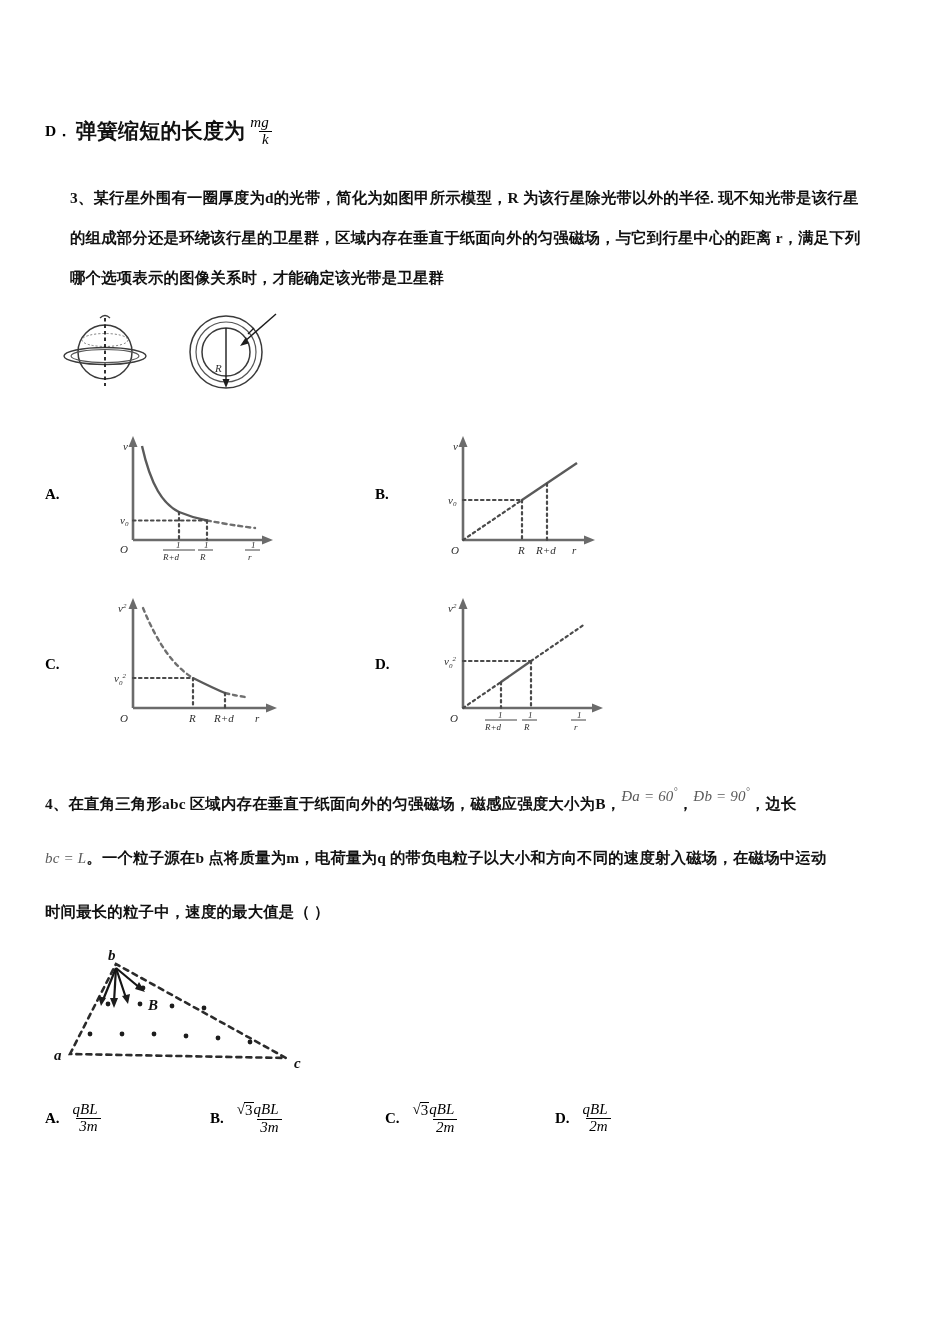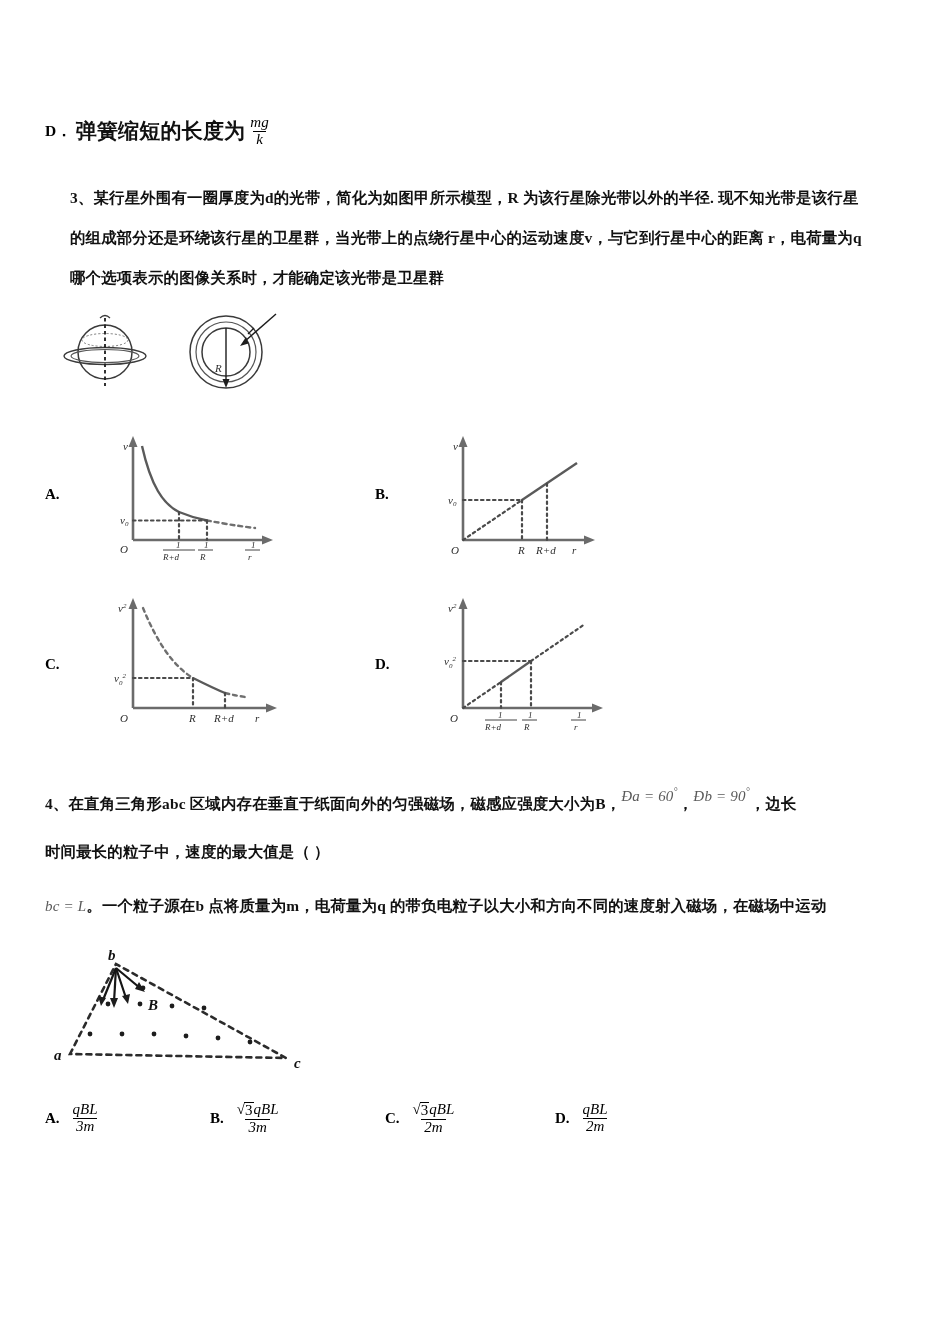--- a/index.html
+++ b/index.html
@@ -27,21 +27,21 @@
   .opt-letter {
     font-family: "Liberation Serif", "DejaVu Serif", serif;
     font-weight: bold;
     font-size: 15px;
   }
 
   
   .frac {
     display: inline-flex;
     flex-direction: column;
-    align-items: center;
+    align-items: flex-end;
     vertical-align: -0.55em;
     font-family: "Liberation Serif", "DejaVu Serif", serif;
     font-style: italic;
     font-weight: normal;
     line-height: 1.06;
     margin: 0 2px;
   }
   .frac .num { padding: 0 3px; font-size: 15px; }
   .frac .den { padding: 0 3px; font-size: 15px; border-top: 1px solid #000; }
 
@@ -120,21 +120,21 @@
     <span class="lbl">D．</span>
     <span class="qtext">弹簧缩短的长度为</span>
     <span class="frac">
       <span class="num">mg</span>
       <span class="den">k</span>
     </span>
   </div>
 
   <div id="q3">
     <div class="line qtext"><span>3、</span><span>某行星外围有一圈厚度为d的光带，简化为如图甲所示模型，R 为该行星除光带以外的半径. 现不知光带是该行星</span></div>
-    <div class="line qtext">的组成部分还是环绕该行星的卫星群，当光带上的点绕行星中心的运动速度v，与它到行星中心的距离 r，电荷量为q</div>
+    <div class="line qtext">的组成部分还是环绕该行星的卫星群，区域内存在垂直于纸面向外的匀强磁场，与它到行星中心的距离 r，满足下列</div>
     <div class="line qtext">哪个选项表示的图像关系时，才能确定该光带是卫星群</div>
   </div>
 
   <div id="planet-figs">
     <svg width="260" height="100" viewBox="0 0 260 100">
 
       <g>
         <circle cx="57" cy="52" r="27" fill="none" stroke="#3a3a3a" stroke-width="1.5"></circle>
         <ellipse cx="57" cy="56" rx="41" ry="8.5" fill="none" stroke="#3a3a3a" stroke-width="1.4"></ellipse>
         <ellipse cx="57" cy="56" rx="34" ry="6.5" fill="none" stroke="#555" stroke-width="1.1"></ellipse>
@@ -278,22 +278,22 @@
       <g>
         <text x="160" y="128" class="glabel sm">1</text>
         <line x1="154" y1="130" x2="169" y2="130" stroke="#2e2e2e" stroke-width="0.9"></line>
         <text x="157" y="140" class="glabel sm">r</text>
       </g>
     </svg>
   </div>
 
   <div id="q4">
     <div class="line qtext"><span>4、</span><span>在直角三角形abc 区域内存在垂直于纸面向外的匀强磁场，磁感应强度大小为B，</span><span class="angle-ex"><span>Ða = 60</span><span class="deg">°</span></span><span>，</span><span class="angle-ex"><span>Ðb = 90</span><span class="deg">°</span></span><span>，边长</span></div>
+    <div class="line qtext" style="line-height:52px;"><span class="bc-ex">bc = L</span><span>。一个粒子源在b 点将质量为m，电荷量为q 的带负电粒子以大小和方向不同的速度射入磁场，在磁场中运动</span></div>
     <div class="line qtext">时间最长的粒子中，速度的最大值是（ ）</div>
-    <div class="line qtext" style="line-height:52px;"><span class="bc-ex">bc = L</span><span>。一个粒子源在b 点将质量为m，电荷量为q 的带负电粒子以大小和方向不同的速度射入磁场，在磁场中运动</span></div>
   </div>
 
   <div id="tri-fig">
     <svg width="300" height="130" viewBox="0 0 300 130">
 
       <polygon points="22,112 68,22 238,116" class="tri-edge"></polygon>
 
       <g class="tri-dot">
         <circle cx="60" cy="62" r="2.4"></circle>
           <circle cx="92" cy="62" r="2.4"></circle>

